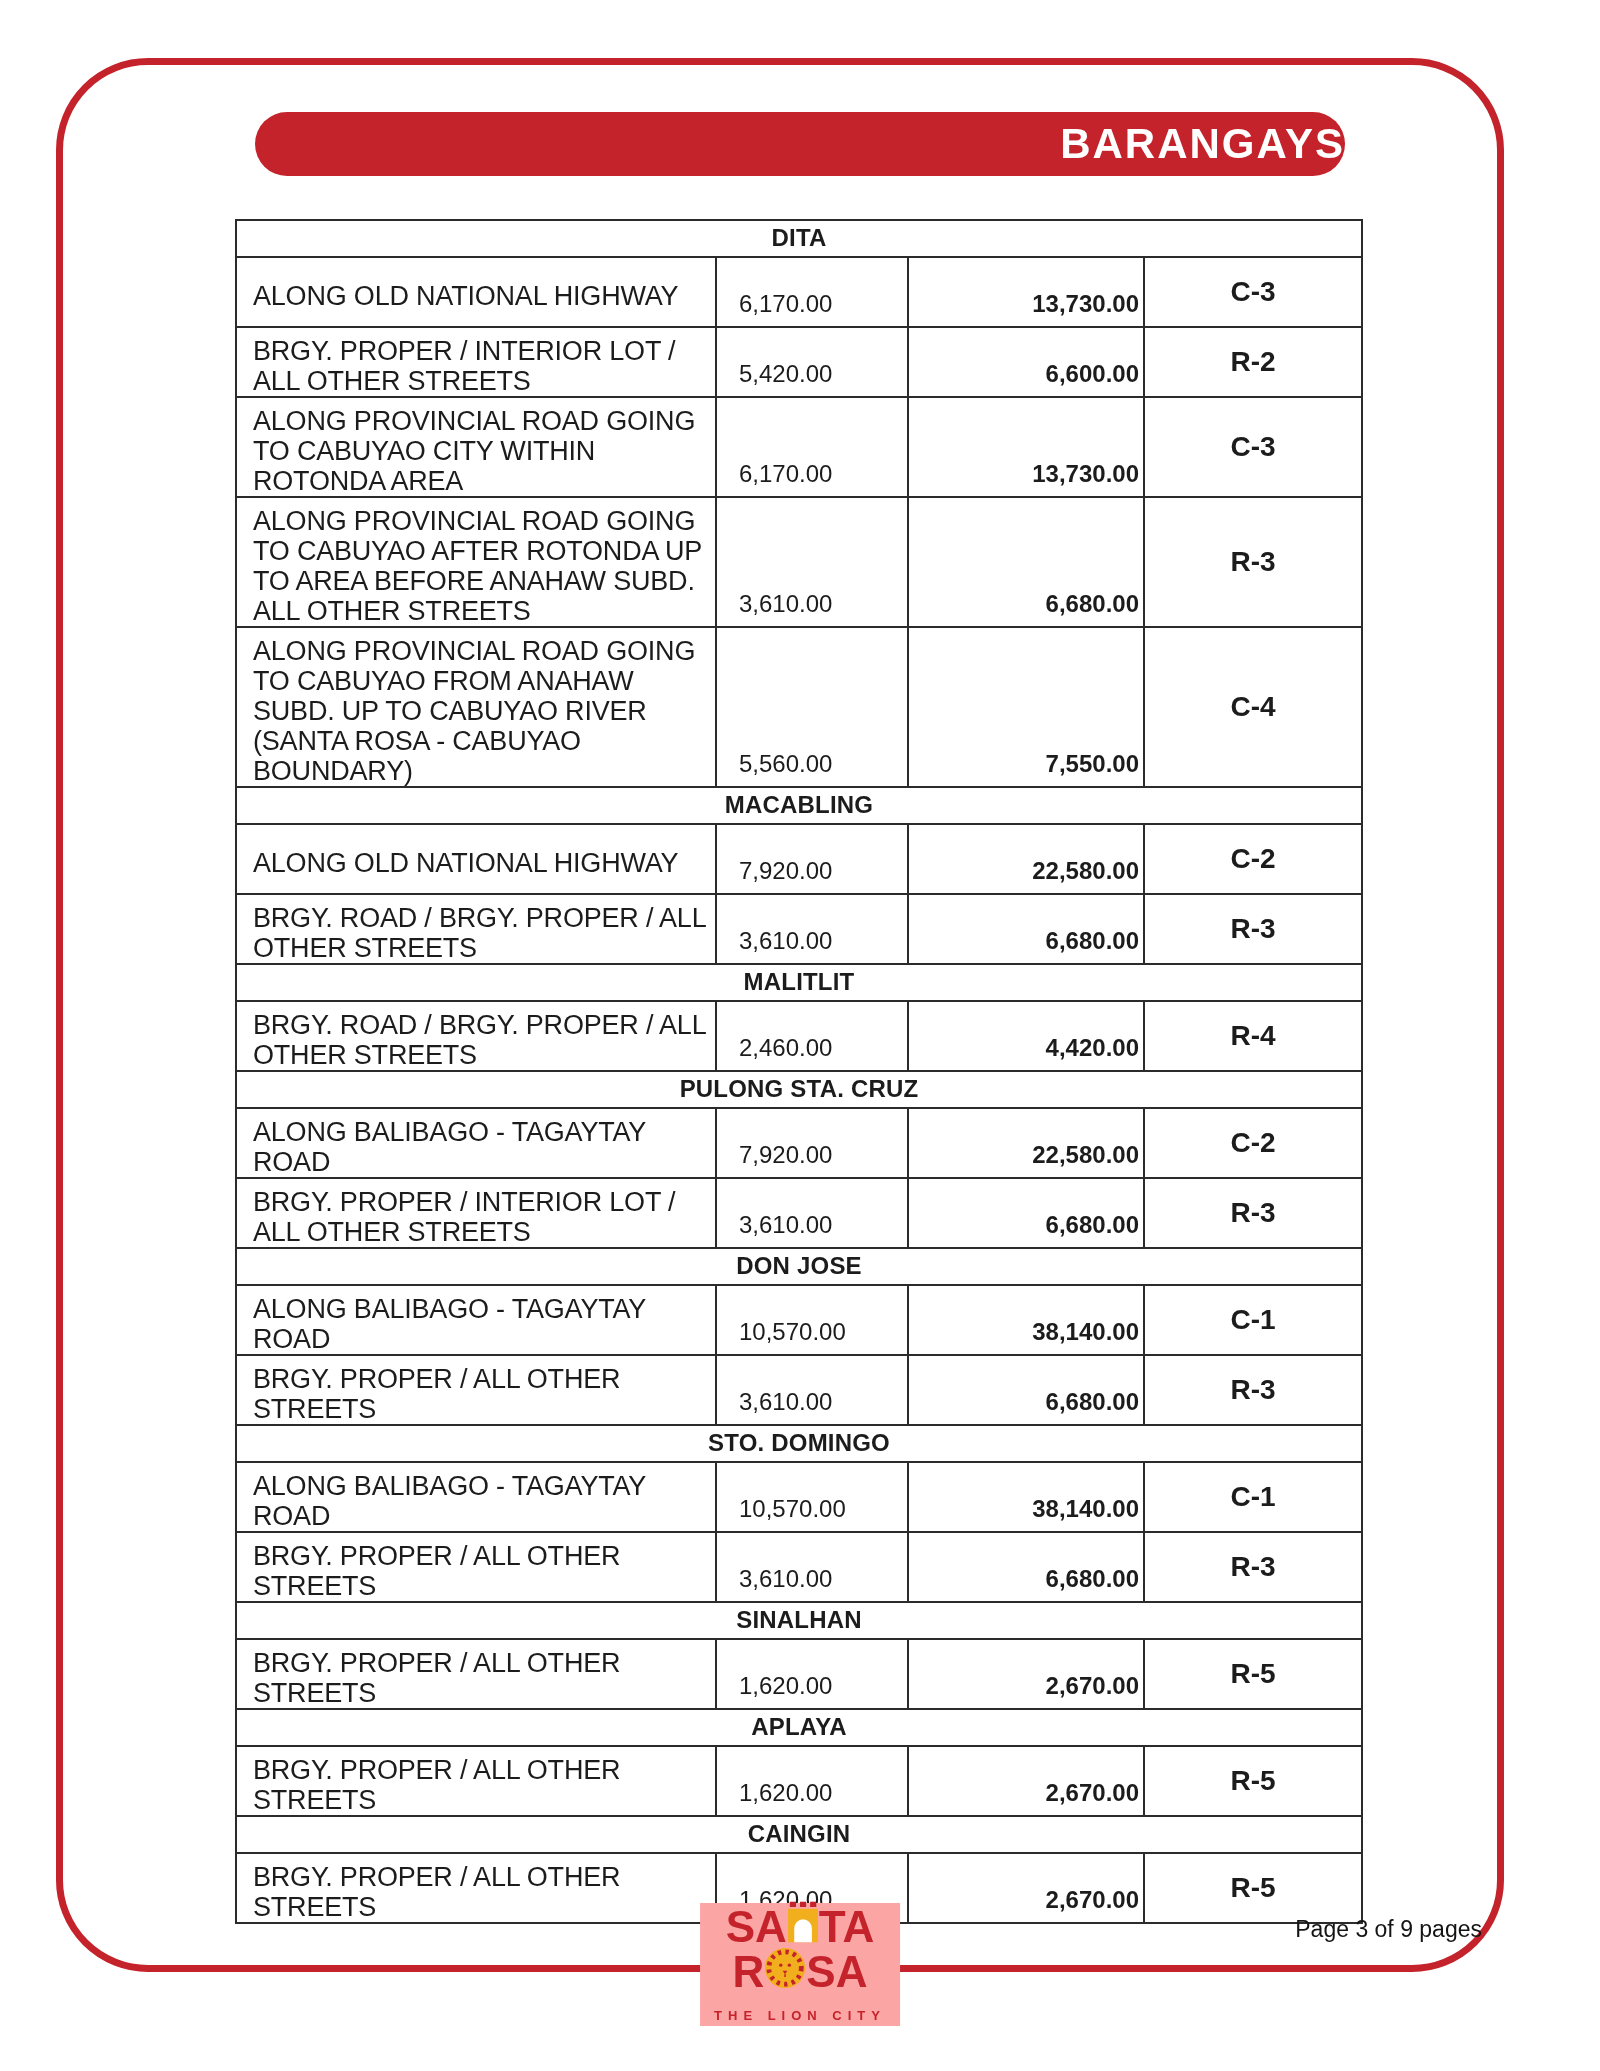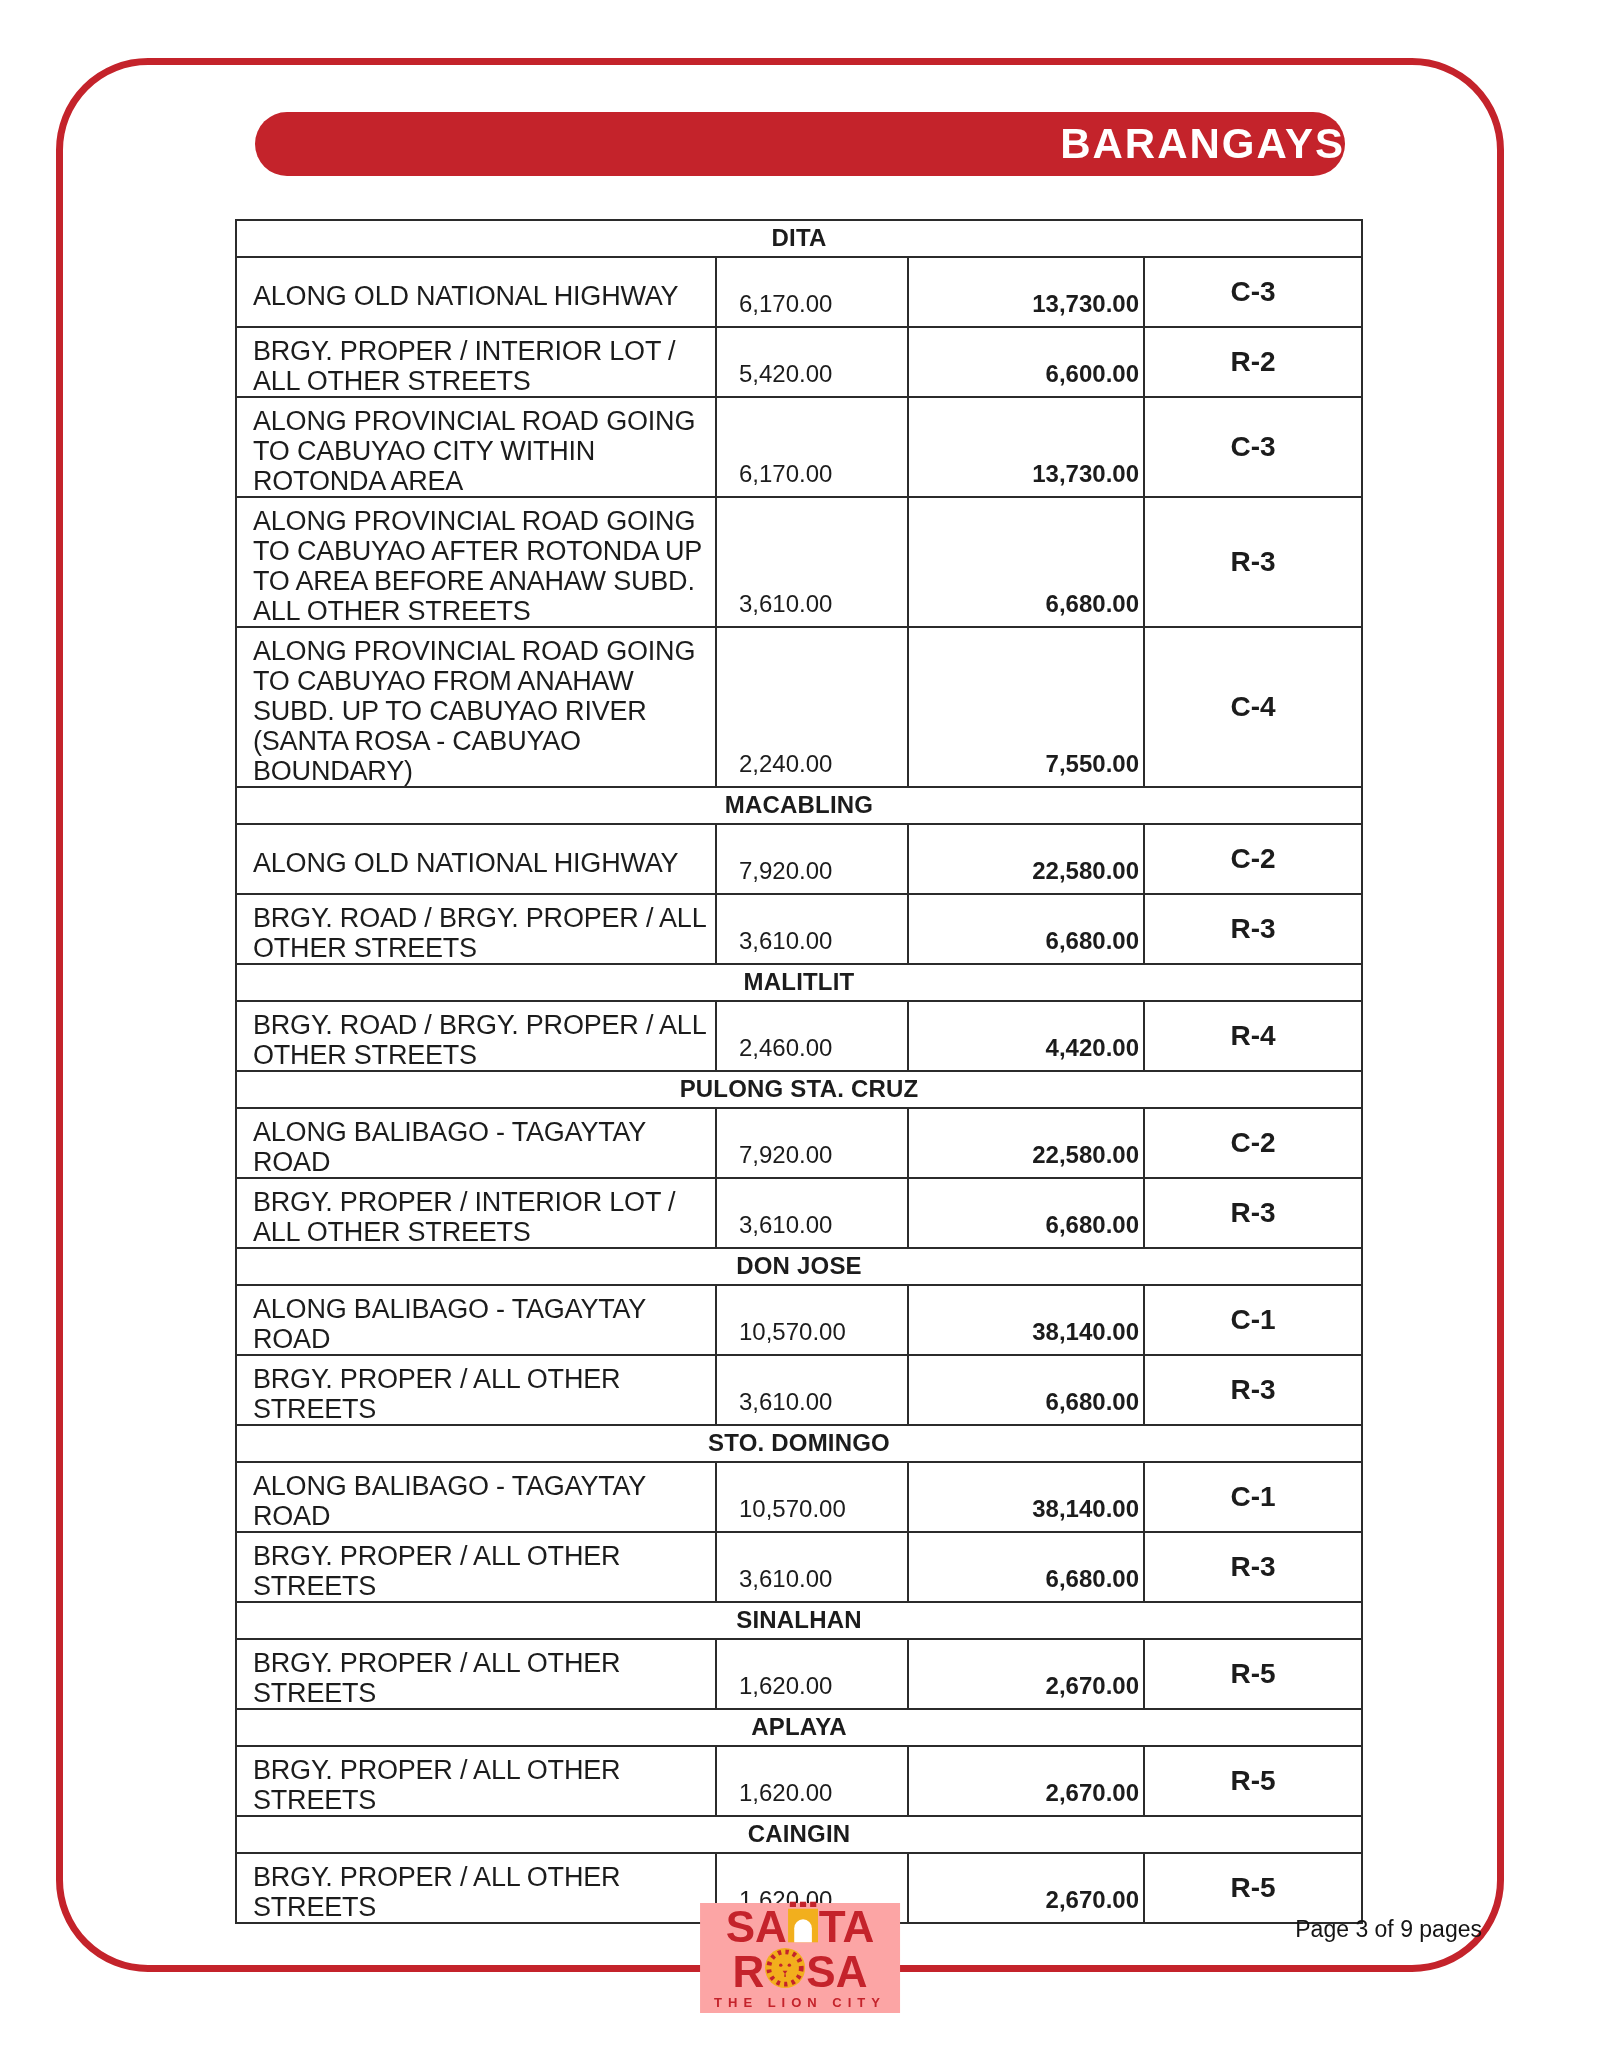--- a/index.html
+++ b/index.html
@@ -104,21 +104,21 @@
     font-weight:bold;
     font-size:44px;
     letter-spacing:0px;
     display:flex;align-items:flex-end;justify-content:center;
     height:44px;
   }
   .logo-line2{margin-top:1px;}
   .logo-arch{display:inline-block;margin:0 1px -1px 1px;}
   .logo-lion{display:inline-block;margin:0 0 -2px 0;}
   .logo-tagline{
-    margin-top:2px;
+    margin-top:15px;
     color:var(--accent);
     font-size:13px;
     font-weight:bold;
     letter-spacing:6px;
     white-space:nowrap;
   }
 </style>
 </head>
 <body>
 
@@ -160,21 +160,21 @@
           <td class="cell-zone">C-3</td>
         </tr>
         <tr>
           <td class="cell-desc">ALONG PROVINCIAL ROAD GOING TO CABUYAO AFTER ROTONDA UP TO AREA BEFORE ANAHAW SUBD. ALL OTHER STREETS</td>
           <td class="cell-num">3,610.00</td>
           <td class="cell-num2">6,680.00</td>
           <td class="cell-zone">R-3</td>
         </tr>
         <tr>
           <td class="cell-desc">ALONG PROVINCIAL ROAD GOING TO CABUYAO FROM ANAHAW SUBD. UP TO CABUYAO RIVER (SANTA ROSA - CABUYAO BOUNDARY)</td>
-          <td class="cell-num">2,240.00</td>
+          <td class="cell-num">5,560.00</td>
           <td class="cell-num2">7,550.00</td>
           <td class="cell-zone">C-4</td>
         </tr>
         <tr>
           <td colspan="4" class="section-header">MACABLING</td>
         </tr>
         <tr>
           <td class="cell-desc">ALONG OLD NATIONAL HIGHWAY</td>
           <td class="cell-num">7,920.00</td>
           <td class="cell-num2">22,580.00</td>

